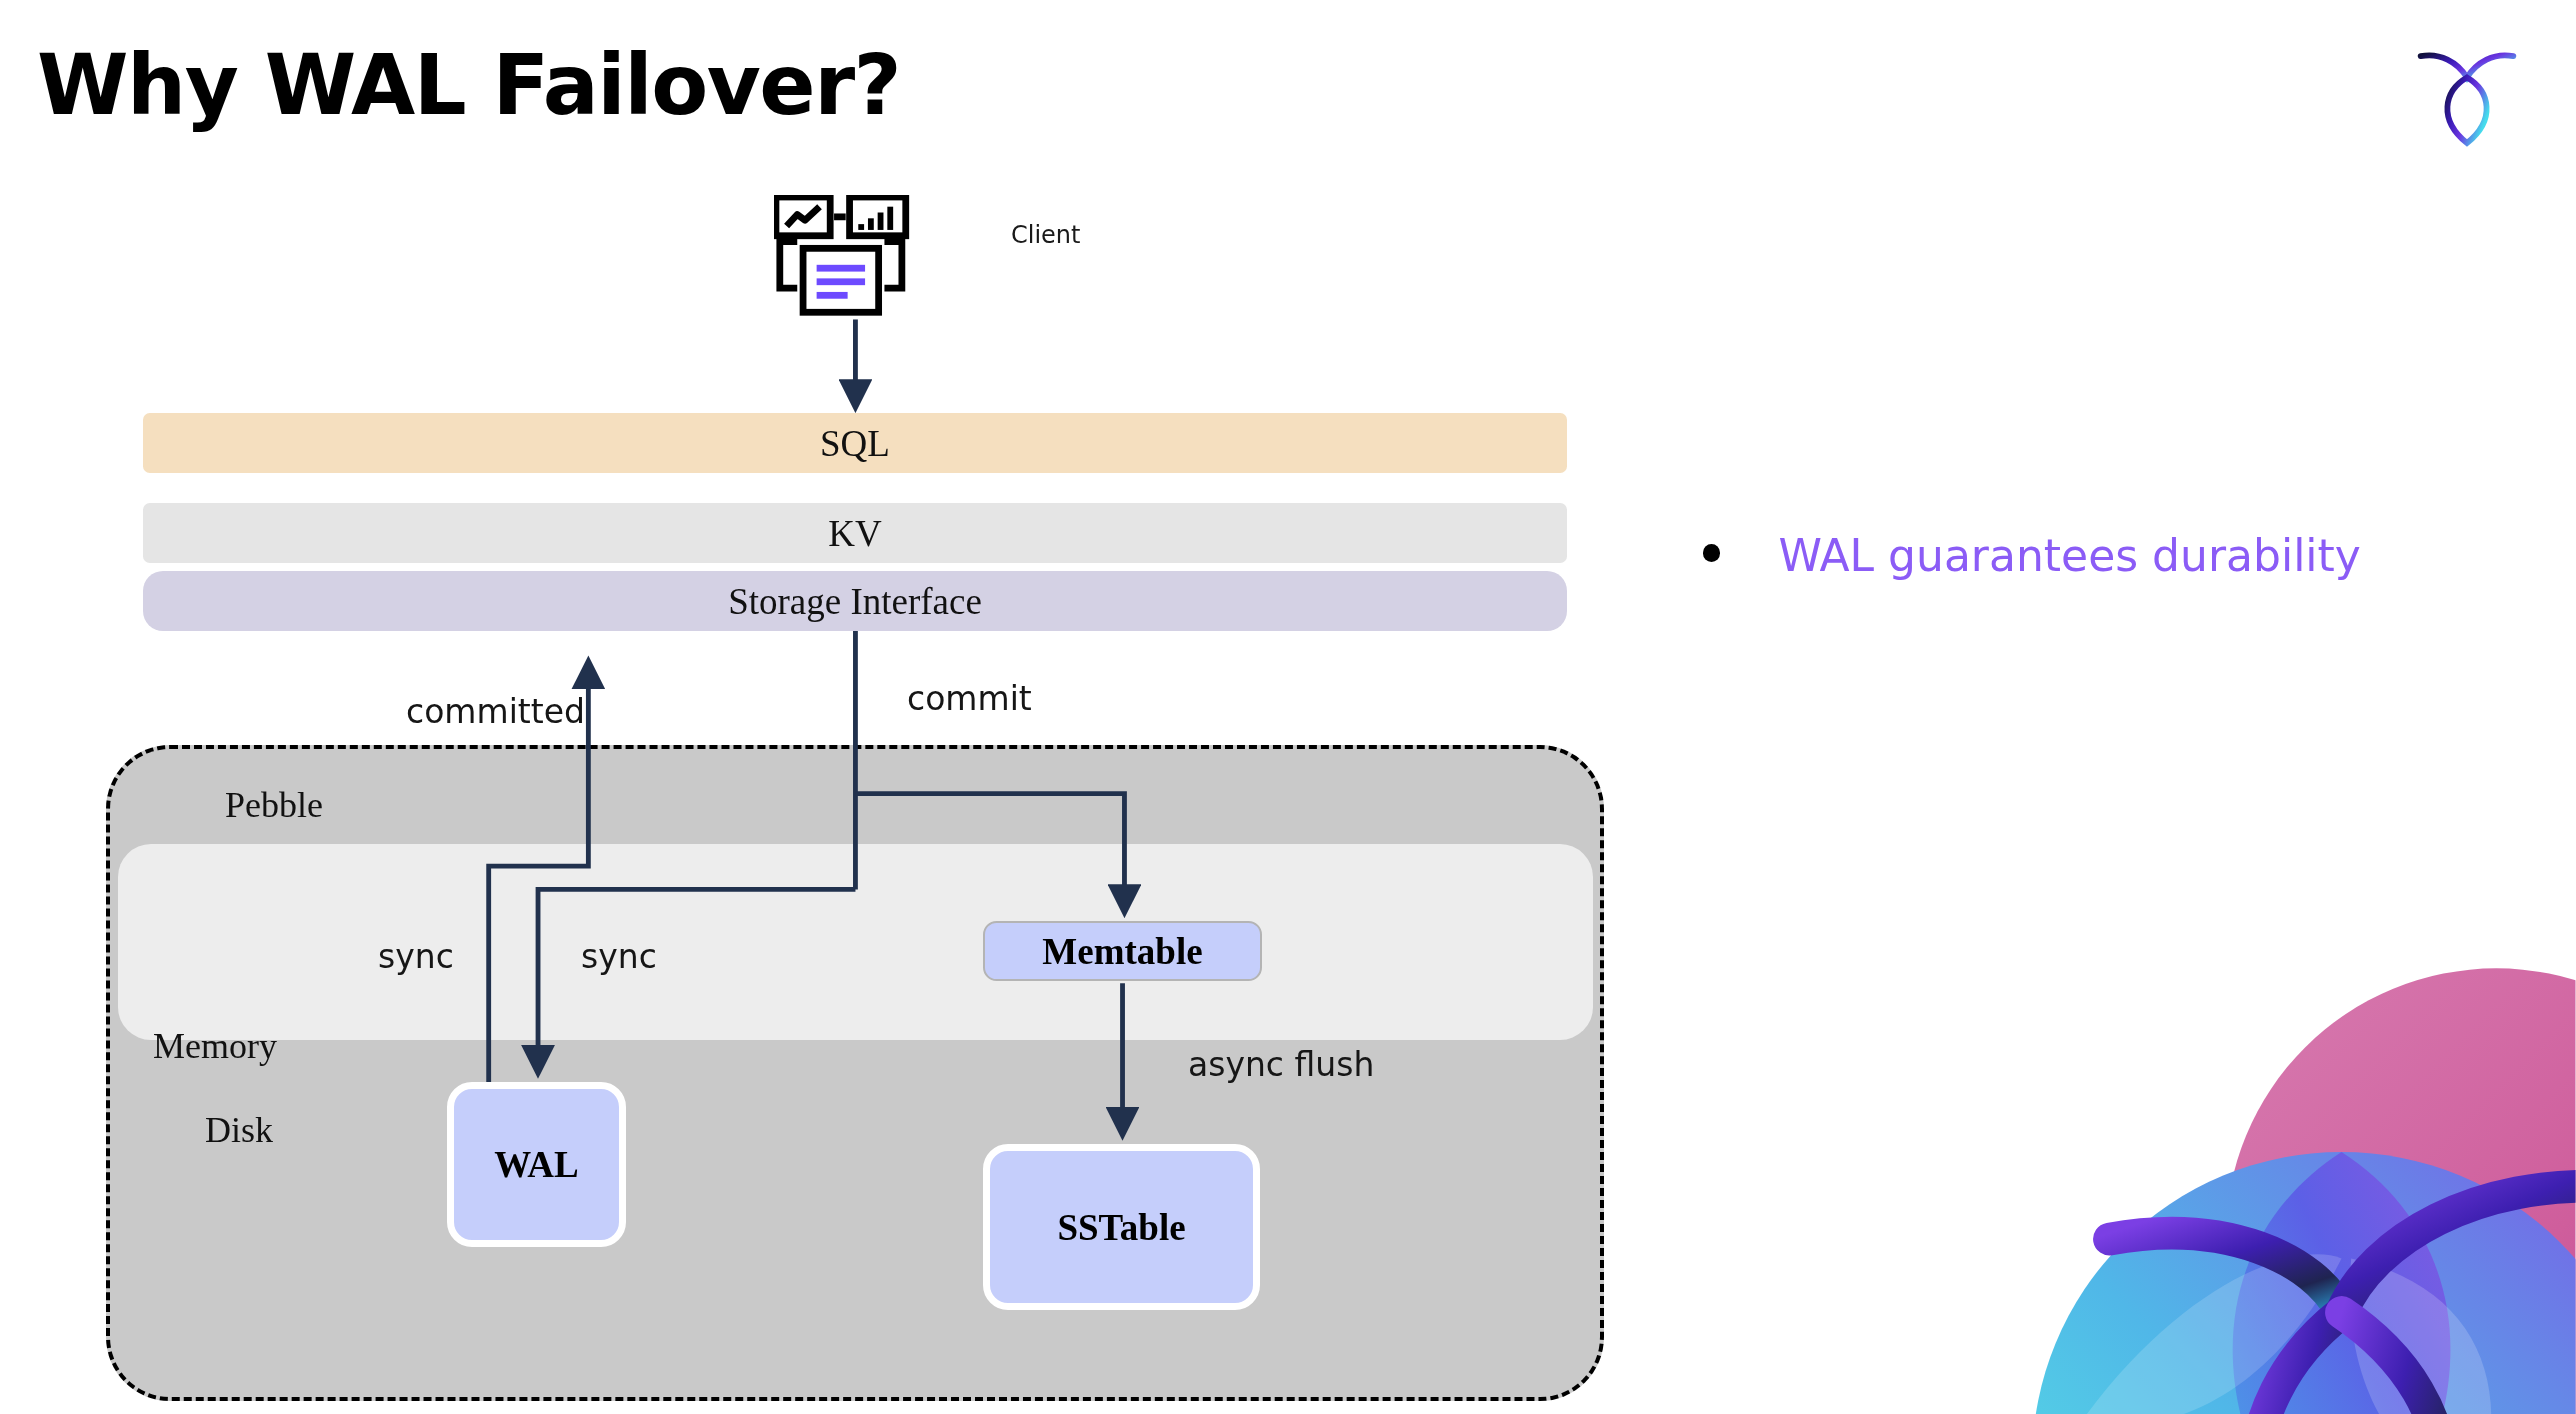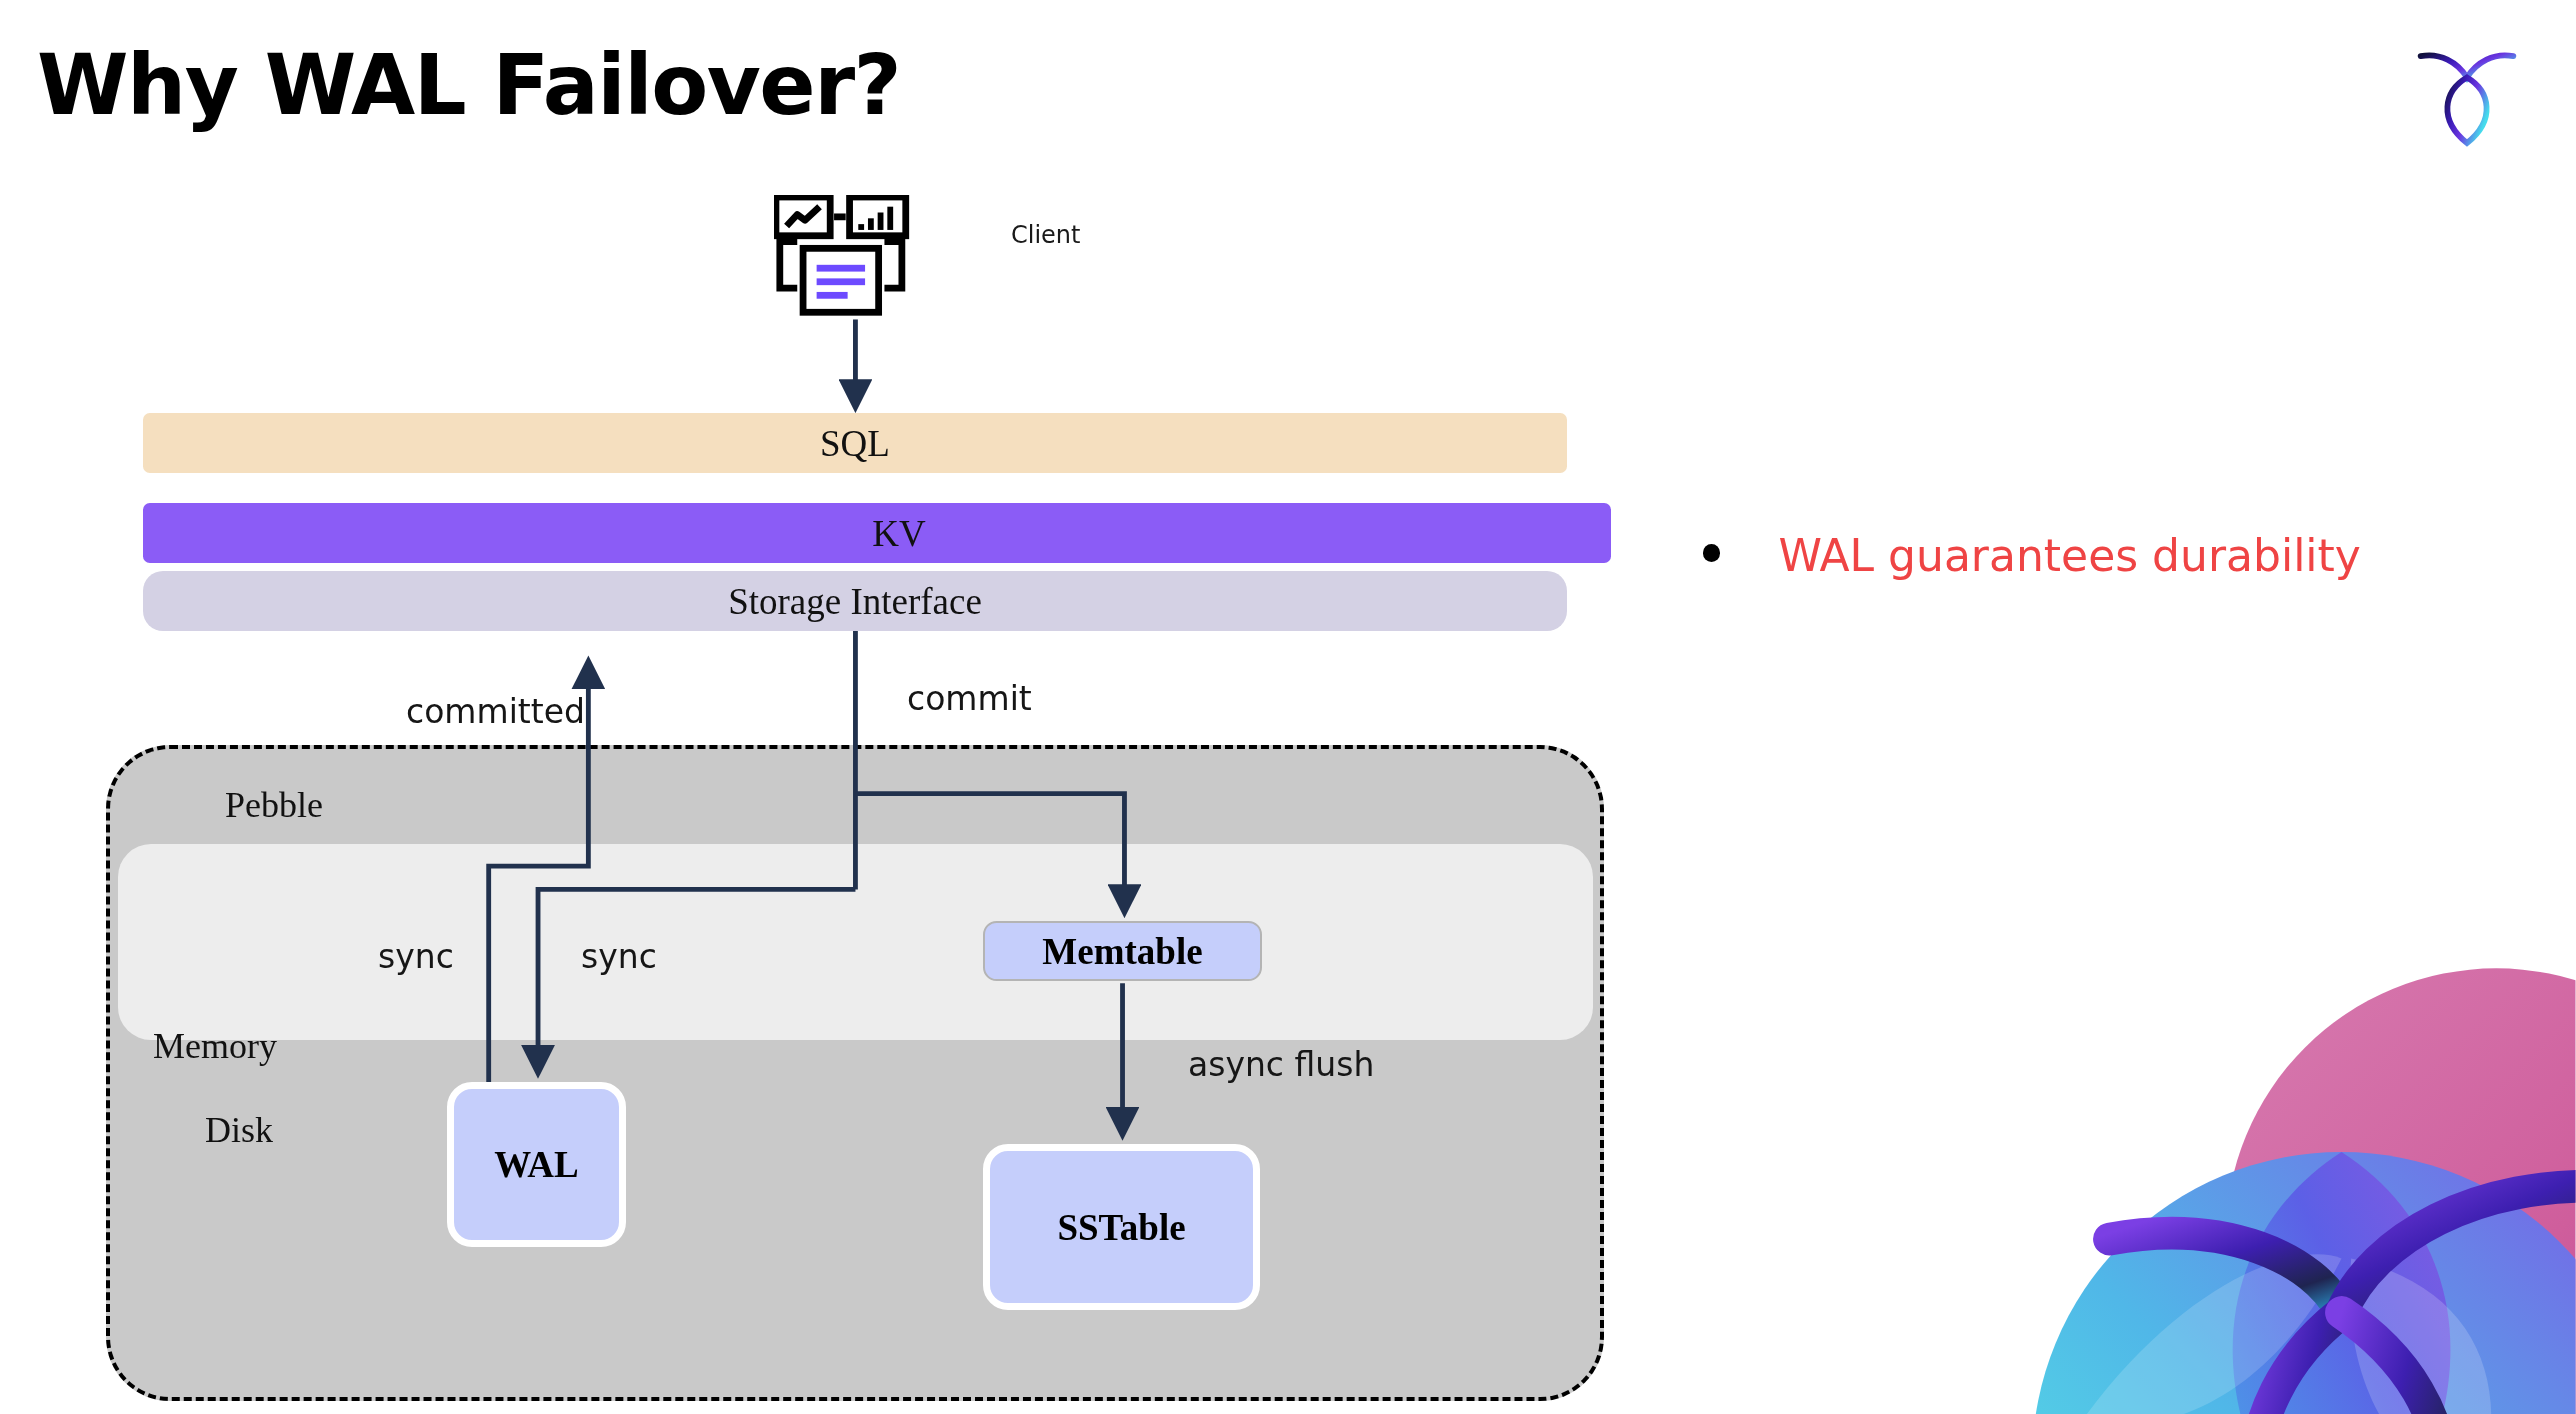--- a/index.html
+++ b/index.html
@@ -62,21 +62,21 @@
     height: 60px;
     border-radius: 6.8px;
     display: flex;
     align-items: center;
     justify-content: center;
     font-family: "Liberation Serif", serif;
     font-size: 37px;
     color: #111111;
   }
   #layer-sql { top: 413px; background: #f5dfbf; }
-  #layer-kv  { top: 503px; background: #8b5cf6; padding-left: 44px; }
+  #layer-kv  { top: 503px; background: #e5e5e5; }
   #layer-storage { top: 571px; background: #d4d1e4; border-radius: 20px; }
 
   
   #pebble-box {
     position: absolute;
     left: 106px;
     top: 745px;
     width: 1498px;
     height: 656px;
     border: 4.8px dashed #000000;
@@ -202,21 +202,21 @@
     border-radius: 50%;
     background: #000000;
     flex: 0 0 auto;
     margin-top: 17.4px;
   }
   .bullet-text {
     margin-left: 58px;
     font-family: "DejaVu Sans", sans-serif;
     font-size: 44px;
     line-height: 1.34;
-    color: #ef4444;
+    color: #8b5cf6;
   }
 
   
   #corner-art {
     position: absolute;
     right: 0;
     bottom: 0;
     width: 641px;
     height: 495px;
     overflow: hidden;

